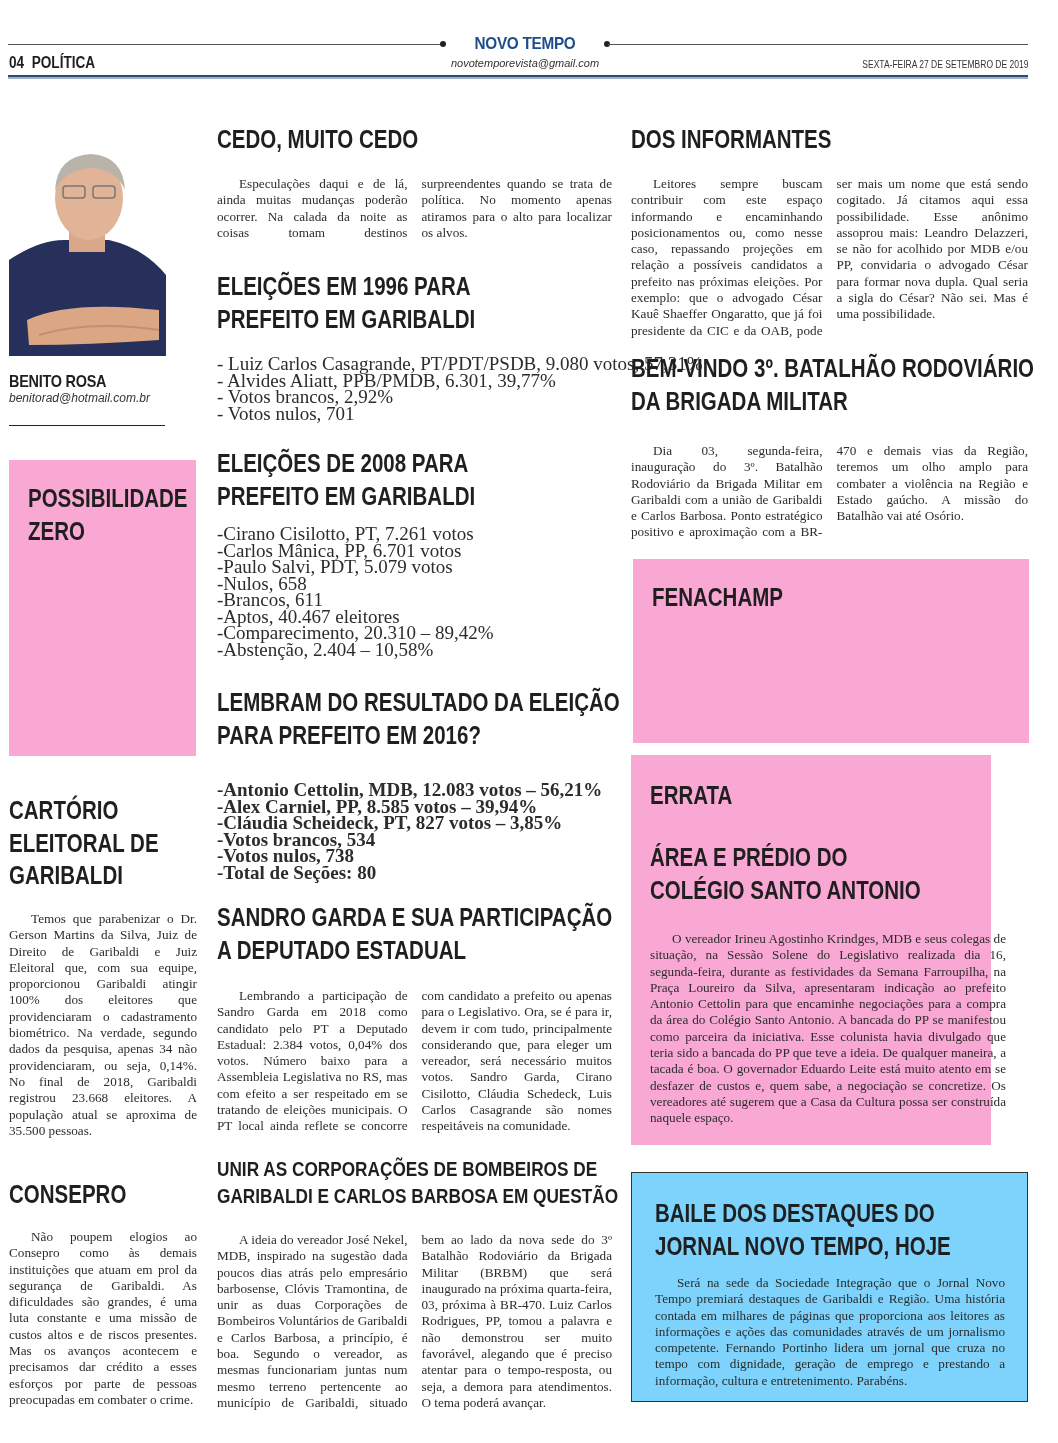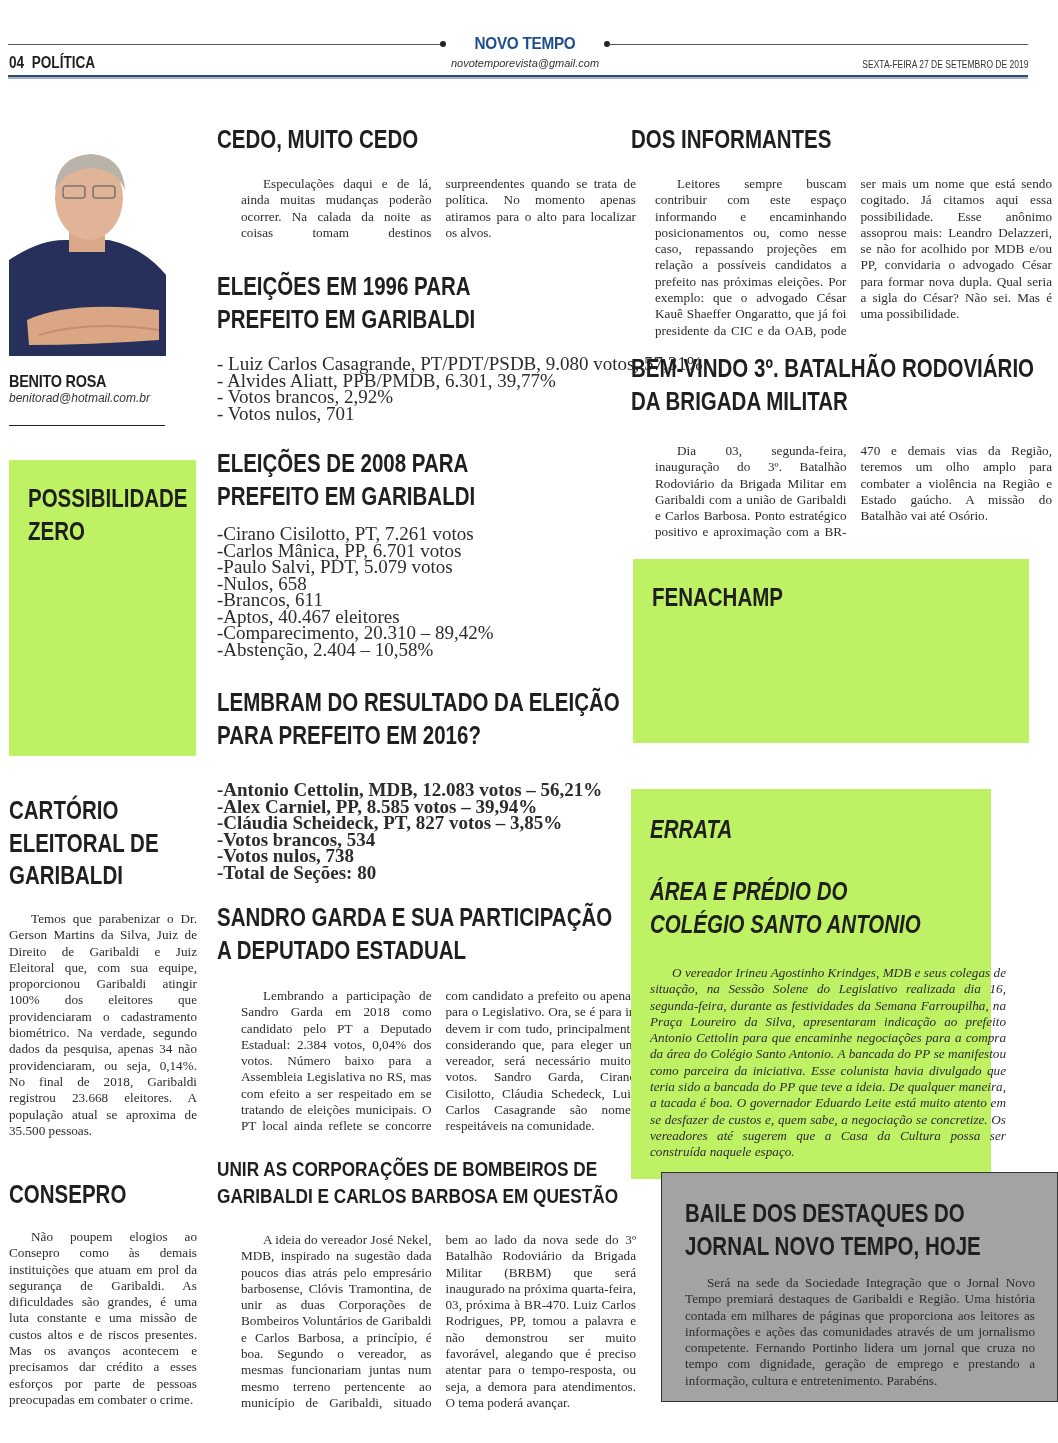--- a/index.html
+++ b/index.html
@@ -17,33 +17,33 @@
     #section-label { position: absolute; left: 9px; top: 54px; font-family: "Liberation Sans", sans-serif; font-weight: bold; font-size: 16px; color: #1f1f1f; transform: scaleX(0.85); transform-origin: left top; }
     #page-date { position: absolute; right: 30px; top: 59px; font-family: "Liberation Sans", sans-serif; font-size: 10px; color: #333; transform: scaleX(0.85); transform-origin: right top; }
     #header-rule { position: absolute; left: 8px; top: 75px; width: 1020px; height: 4px; background: #2e4a6e; border-bottom: 2px solid #9fb2c8; }
 
     
     #author-photo { position: absolute; left: 9px; top: 140px; width: 157px; height: 216px; overflow: hidden; background: #fff; }
     #author-name { position: absolute; left: 9px; top: 372px; font-size: 17px; transform: scaleX(0.85); }
     #author-email { position: absolute; left: 9px; top: 391px; font-family: "Liberation Sans", sans-serif; font-style: italic; font-size: 12px; color: #333; }
     #author-rule { position: absolute; left: 9px; top: 425px; width: 156px; height: 1px; background: #222; }
 
-    .box-gray { position: absolute; background: #bef264; }
-    .box-outline { position: absolute; border: 1.5px solid #333; background: #a3a3a3; margin-left: 30px; }
+    .box-gray { position: absolute; background: #f9a8d4; }
+    .box-outline { position: absolute; border: 1.5px solid #333; background: #7dd3fc; }
 
     .title { position: absolute; font-family: "Liberation Sans", sans-serif; font-weight: bold; color: #1f1f1f; line-height: 1.3; white-space: nowrap; transform: scaleX(0.82); transform-origin: left top; }
     .t24 { font-size: 25px; }
     .t20 { font-size: 21px; }
 
     .body { position: absolute; font-size: 13.2px; line-height: 16.3px; text-align: justify; hyphens: manual; color: #2c2c2c; }
     .body p { text-indent: 22px; }
     .list { position: absolute; font-size: 19px; line-height: 16.5px; color: #2c2c2c; }
     .list div { white-space: nowrap; }
 
-    .cols2 { column-count: 2; column-gap: 14px; margin-left: 24px; }
+    .cols2 { column-count: 2; column-gap: 14px; }
   </style>
 </head>
 <body>
 
 <div id="masthead-line-left"></div>
 <div class="dot" style="left:440px"></div>
 <div id="brand">NOVO TEMPO</div>
 <div class="dot" style="left:604px"></div>
 <div id="masthead-line-right"></div>
 <div id="brand-email">novotemporevista@gmail.com</div>
@@ -159,21 +159,21 @@
   <div>DA BRIGADA MILITAR</div>
 </div>
 <div class="body cols2" style="left:631px; top:443px; width:397px;">
     <p>Dia 03, segunda-feira, inauguração do 3º. Batalhão Rodoviário da Brigada Militar em Garibaldi com a união de Garibaldi e Carlos Barbosa. Ponto estratégico positivo e aproximação com a BR-470 e demais vias da Região, teremos um olho amplo para combater a violência na Região e Estado gaúcho. A missão do Batalhão vai até Osório.</p>
   </div>
 
 <div class="box-gray" style="left:633px; top:559px; width:396px; height:184px;">
   <div class="title t24" style="left:19px; top:22px;">FENACHAMP</div>
 </div>
 
-<div class="box-gray" style="left:631px; top:789px; width:360px; height:390px;font-style:italic;">
+<div class="box-gray" style="left:631px; top:755px; width:360px; height:390px;">
   <div class="title t24" style="left:19px; top:24px;">ERRATA</div>
   <div class="title t24" style="left:19px; top:86px;">
     <div>ÁREA E PRÉDIO DO</div>
     <div>COLÉGIO SANTO ANTONIO</div>
   </div>
   <div class="body" style="left:19px; top:176px; width:356px;">
       <p>O vereador Irineu Agostinho Krindges, MDB e seus colegas de situação, na Sessão Solene do Legislativo realizada dia 16, segunda-feira, durante as festividades da Semana Farroupilha, na Praça Loureiro da Silva, apresentaram indicação ao prefeito Antonio Cettolin para que encaminhe negociações para a compra da área do Colégio Santo Antonio. A bancada do PP se manifestou como parceira da iniciativa. Esse colunista havia divulgado que teria sido a bancada do PP que teve a ideia. De qualquer maneira, a tacada é boa. O governador Eduardo Leite está muito atento em se desfazer de custos e, quem sabe, a negociação se concretize. Os vereadores até sugerem que a Casa da Cultura possa ser construída naquele espaço.</p>
     </div>
 </div>
 

